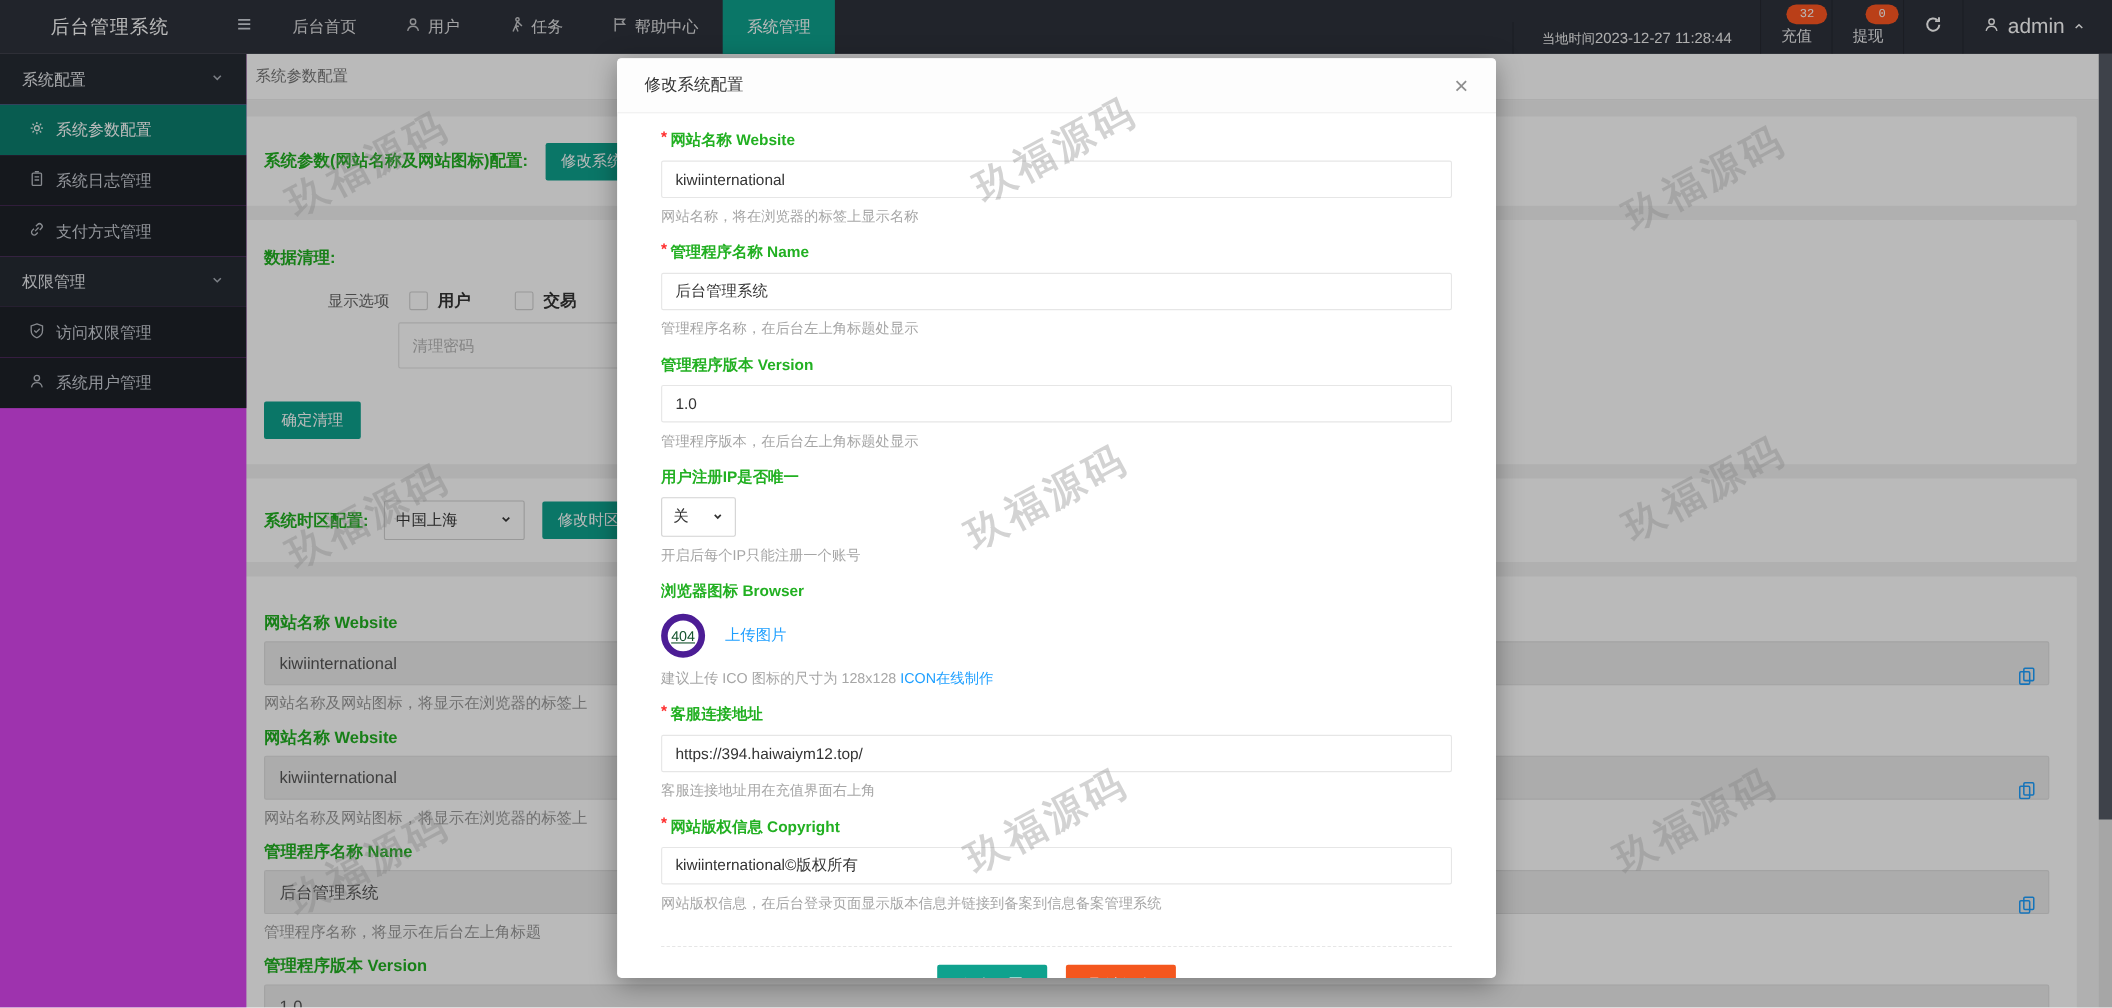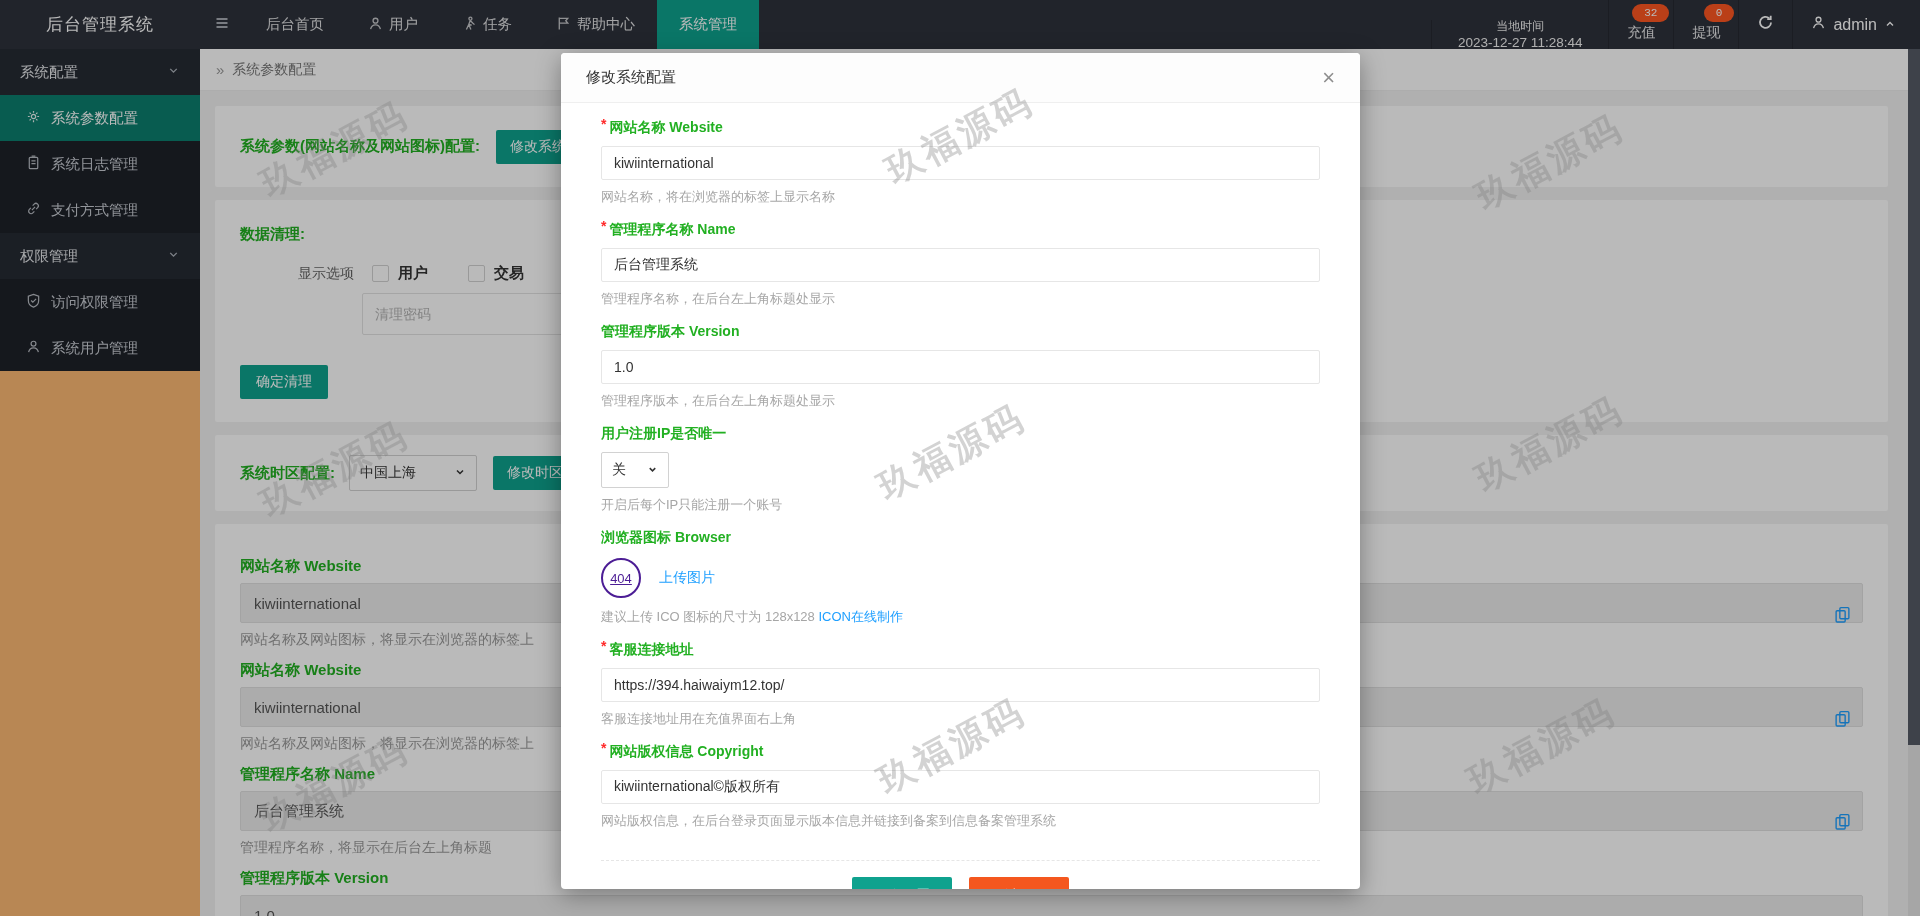--- a/index.html
+++ b/index.html
@@ -8,30 +8,30 @@
 
   
   .navbar { position:absolute; left:0; top:0; width:1920px; height:49px; background:#2e323c; display:flex; align-items:stretch; z-index:10; }
   .logo { width:200px; display:flex; align-items:center; justify-content:center; color:#fff; font-size:17px; letter-spacing:1px; }
   .nav-toggle { width:44px; display:flex; align-items:center; justify-content:center; color:#cfd3da; cursor:pointer; }
   .nav-menu { display:flex; }
   .nav-item { display:flex; align-items:center; gap:6px; padding:0 22px; color:rgba(255,255,255,.85); font-size:14.5px; cursor:pointer; }
   .nav-item.active { background:#0fa28e; color:#fff; }
   .nav-item svg { opacity:.85; }
   .nav-right { margin-left:auto; display:flex; align-items:stretch; }
-  .nav-time { display:flex; flex-direction:column; align-items:center; justify-content:center; color:#f0f0f0; padding:0 26px; border-left:1px solid rgba(0,0,0,.18);margin-top:20px; }
+  .nav-time { display:flex; flex-direction:row; align-items:center; justify-content:center; color:#f0f0f0; padding:0 26px; border-left:1px solid rgba(0,0,0,.18);margin-top:20px; }
   .nav-time .t1 { font-size:12px; line-height:16px; }
   .nav-time .t2 { font-size:13.5px; line-height:18px; }
   .nav-stat { position:relative; display:flex; align-items:flex-end; padding:0 18px 7px; color:rgba(255,255,255,.9); font-size:14px; border-left:1px solid rgba(0,0,0,.18); cursor:pointer; }
   .badge { position:absolute; top:4px; right:4px; min-width:20px; height:18px; line-height:18px; padding:0 12px; background:#FF5722; color:#fff; font-size:11px; border-radius:9px; text-align:center;font-family:Liberation Mono, monospace; }
   .nav-refresh { display:flex; align-items:center; padding:0 18px; color:#fff; border-left:1px solid rgba(0,0,0,.18); cursor:pointer; }
-  .nav-admin { display:flex; align-items:center; gap:7px; padding:0 24px 0 18px; color:#fff; font-size:16px; border-left:1px solid rgba(0,0,0,.18); cursor:pointer; }
-
-  
-  .sidebar { position:absolute; left:0; top:49px; width:200px; height:867px; background:#fdba74; z-index:9; }
+  .nav-admin { display:flex; align-items:center; gap:7px; padding:0 24px 0 18px; color:#fff; font-size:19px; border-left:1px solid rgba(0,0,0,.18); cursor:pointer; }
+
+  
+  .sidebar { position:absolute; left:0; top:49px; width:224px; height:867px; background:#d946ef; z-index:9; }
   .side-group-title { height:46px; display:flex; align-items:center; padding:0 20px; background:#262b34; color:#e6e8eb; font-size:14.5px; cursor:pointer; }
   .side-group-title .chev { margin-left:auto; color:#aab0b8; }
   .side-item { height:46px; display:flex; align-items:center; gap:10px; padding:0 20px 0 26px; color:#c9cdd4; font-size:14.5px; background:#1d2128; cursor:pointer; }
   .side-item.active { background:#0c7f6e; color:#fff; }
   .side-item svg { flex:0 0 auto; opacity:.9; }
 
   
   .content { position:absolute; left:200px; top:49px; width:1708px; height:867px; background:#f2f2f2; overflow:hidden; z-index:1; }
   .breadcrumb { height:42px; background:#fff; display:flex; align-items:center; padding-left:16px; color:#777; font-size:14px; gap:8px; border-bottom:1px solid #eee; }
   .breadcrumb .crumb-sep { color:#999; font-size:15px; }
@@ -75,21 +75,21 @@
   .modal-title { font-size:15px; color:#333; }
   .modal-close { margin-left:auto; font-size:22px; color:#8e8e8e; cursor:pointer; line-height:1; }
   .modal-body { padding:16px 40px 0; }
   .mfield { margin-bottom:15px; }
   .mlabel { display:block; color:#22b022; font-weight:bold; font-size:14px; margin-bottom:9px; position:relative; }
   .req { color:#ff2b2b; font-size:14px; margin-right:3px; position:relative; top:-3px; }
   .minput { width:100%; height:34px; border:1px solid #e6e6e6; border-radius:2px; padding:0 12px; font-size:14px; color:#333; font-family:inherit; background:#fff; }
   .mhelp { display:block; color:#a6a6a6; font-size:13px; margin-top:8px; }
   .msel { width:68px; height:36px; }
   .upload-row { display:flex; align-items:center; gap:18px; height:44px; }
-  .circle-404 { width:40px; height:40px; border:2px solid #4c1d95; border-radius:50%; display:flex; align-items:center; justify-content:center; color:#4c1d95; font-size:13px;text-decoration:underline; }
+  .circle-404 { width:40px; height:40px; border:6px solid #4c1d95; border-radius:50%; display:flex; align-items:center; justify-content:center; color:#14532d; font-size:13px;text-decoration:underline; }
   .blue-link { color:#1E9FFF; font-size:14px; cursor:pointer; text-decoration:none; }
   .modal-footer { margin:30px 0 0; border-top:1px dashed #e6e6e6; padding:16px 0 0; text-align:center; }
   .btn-save, .btn-cancel { height:38px; padding:0 22px; margin:0 6px; }
 
   
   .wm { position:absolute; z-index:70; pointer-events:none; color:rgba(125,125,125,.34); font-size:36px; font-weight:bold; letter-spacing:4px; transform:rotate(-28deg); white-space:nowrap; }
   .wm:nth-of-type(1){left:255px;top:125px;} .wm:nth-of-type(2){left:880px;top:112px;} .wm:nth-of-type(3){left:1470px;top:138px;}
   .wm:nth-of-type(4){left:255px;top:445px;} .wm:nth-of-type(5){left:872px;top:428px;} .wm:nth-of-type(6){left:1470px;top:420px;}
   .wm:nth-of-type(7){left:255px;top:760px;} .wm:nth-of-type(8){left:872px;top:722px;} .wm:nth-of-type(9){left:1462px;top:722px;}
 </style>

